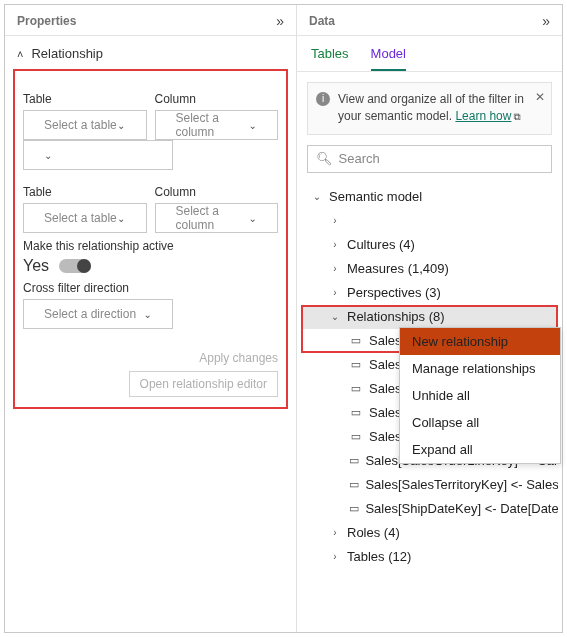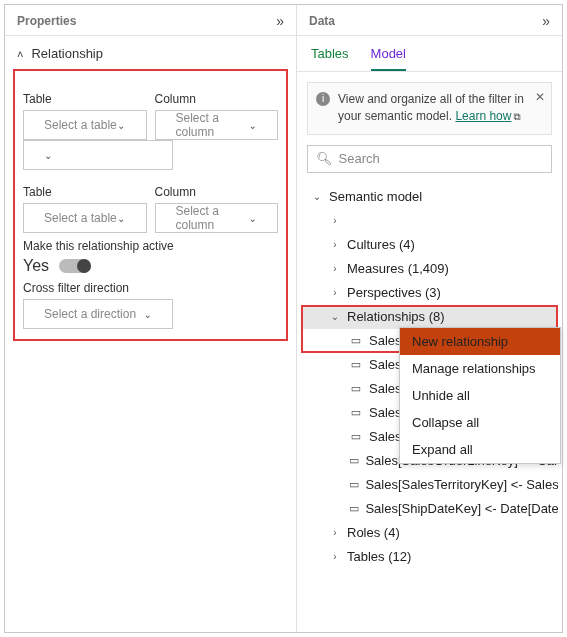--- a/index.html
+++ b/index.html
@@ -120,20 +120,24 @@
             <div class="knob"></div>
           </div>
       </div>
 
       <div class="lbl">Cross filter direction</div>
       <div class="sel narrow">
         <span>Select a direction</span>
         <span class="cvd">⌄</span>
       </div>
 
+      <div class="actions">
+        <span class="link-btn">Apply changes</span>
+        <button class="btn-outline">Open relationship editor</button>
+      </div>
     </div>
   </div>
 
   <div class="panel right">
     <div class="panel-header">
       <h1>Data</h1>
       <span class="chev-dbl">»</span>
     </div>
     <hr class="sep">
 

